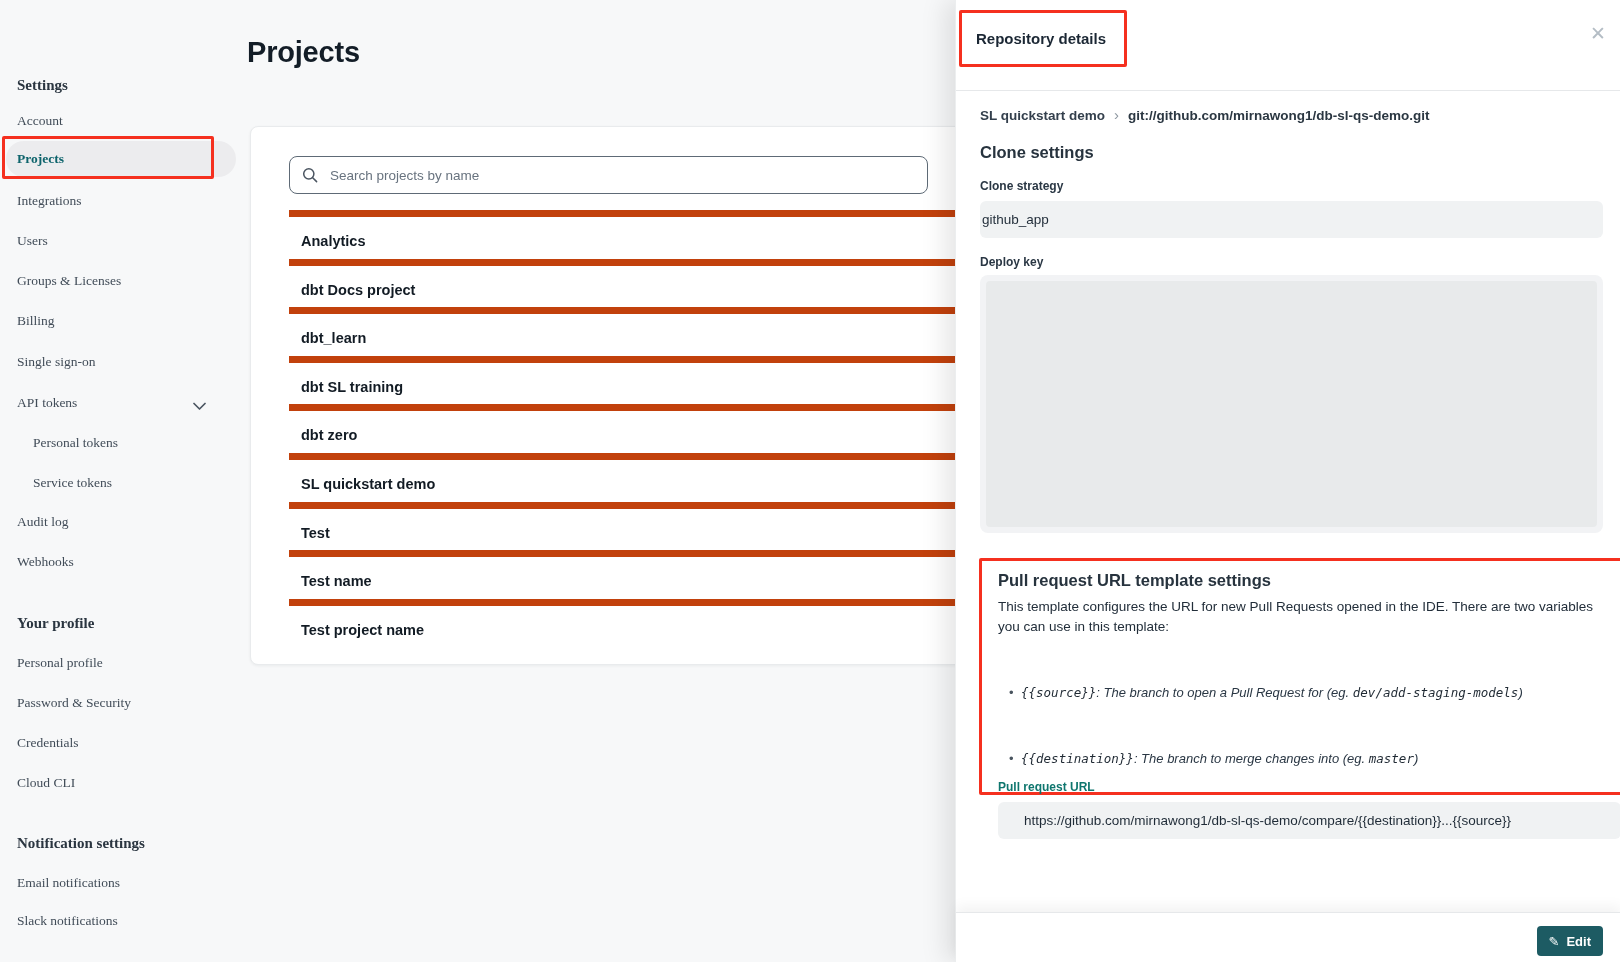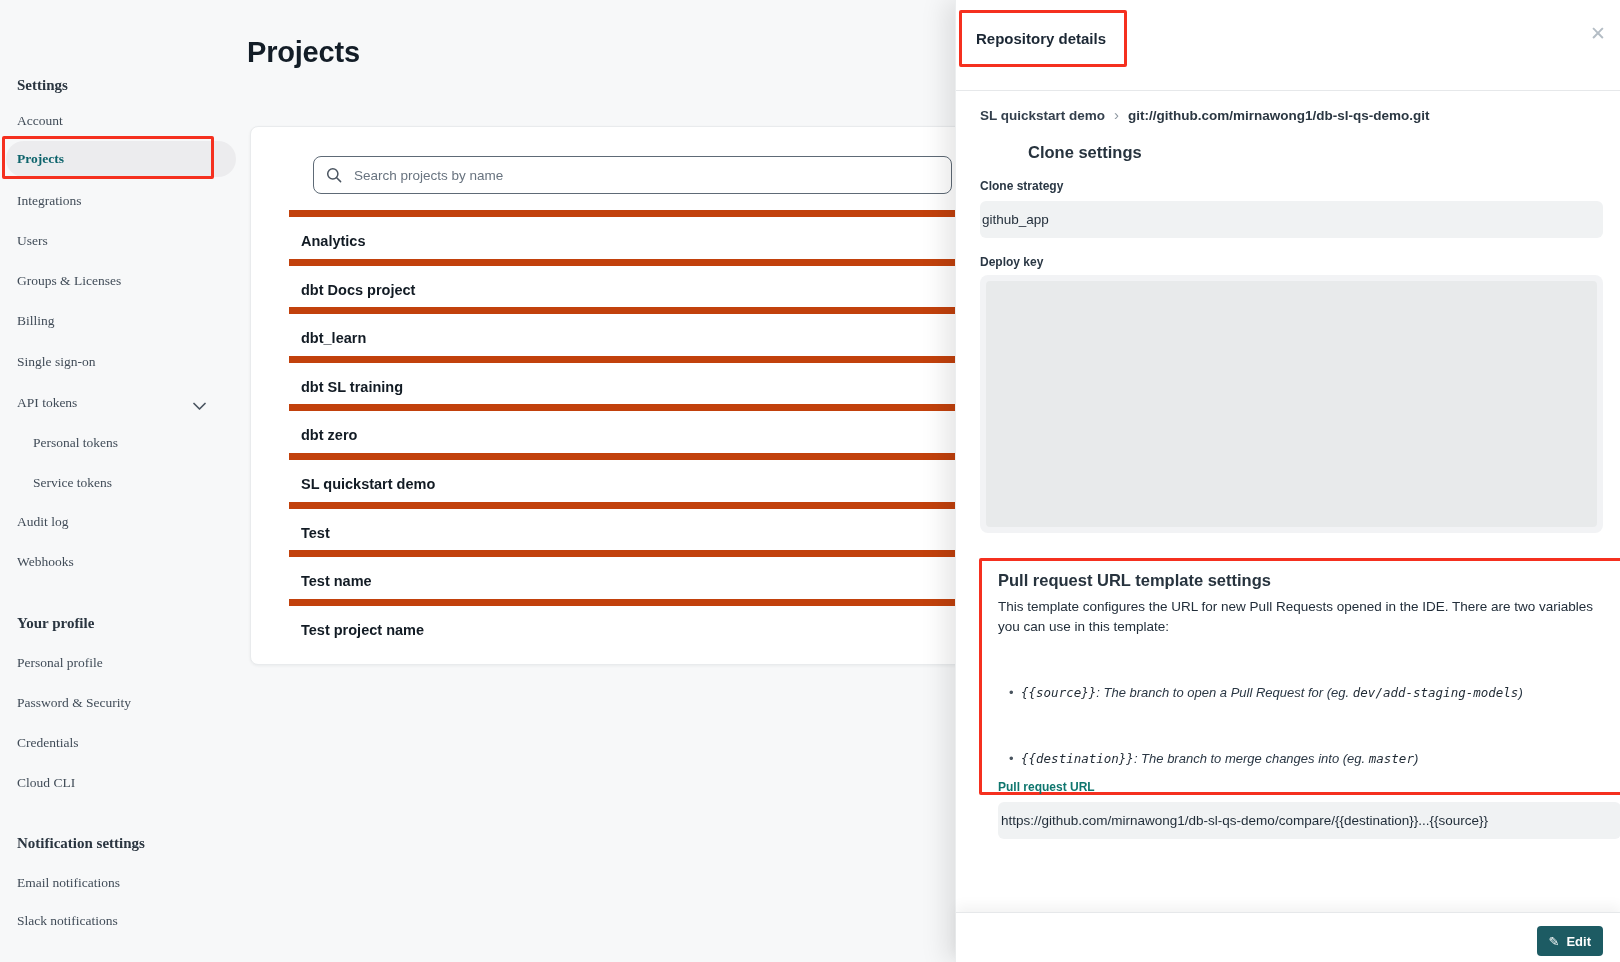--- a/index.html
+++ b/index.html
@@ -15,58 +15,58 @@
   .selected-pill { position:absolute; left:6px; top:125px; width:230px; height:36px; background:#ececee; border-radius:18px; }
   .selected-pill .label { position:absolute; left:11px; top:0; line-height:36px; font-size:13.5px; font-weight:bold; color:#0e646c; }
   .annotation { position:absolute; border:3px solid #f5301f; border-radius:2px; pointer-events:none; z-index:40; }
   #anno-projects { left:2px; top:120px; width:212px; height:43px; }
   .chev-down { position:absolute; left:193px; top:381px; }
 
   
   #main-title { position:absolute; left:247px; top:36px; font-size:29px; font-weight:bold; color:#131d27; letter-spacing:-0.2px; }
   #card { position:absolute; left:250px; top:126px; width:1340px; height:539px; background:#ffffff;
     border:1px solid #e9ebed; border-radius:8px; box-shadow:0 1px 3px rgba(22,29,37,.06); overflow:hidden; }
-  #search-wrap { position:absolute; left:38px; top:29px; width:639px; height:38px;margin-left:24px; }
+  #search-wrap { position:absolute; left:38px; top:29px; width:639px; height:38px; }
   #search-input { width:100%; height:100%; border:1.2px solid #5e6a76; border-radius:8px; background:#fff;
     padding:0 12px 0 40px; font-size:13.5px; color:#2a3540; font-family:inherit; outline:none; }
   #search-input::placeholder { color:#68737f; opacity:1; }
   #search-icon { position:absolute; left:13px; top:11px; }
   #rows { position:absolute; left:38px; top:83px; right:10px; }
   .project-row { height:48.6px; border-top:7px solid #c2410c; line-height:48.6px; padding-left:12px;
     font-size:14.5px; font-weight:bold; color:#121b24; cursor:pointer; }
 
   
   #panel { position:absolute; left:955px; top:0; width:665px; height:962px; background:#ffffff;
     border-left:1px solid #eceeef; box-shadow:-10px 0 24px rgba(0,0,0,.10); z-index:10; }
   #panel-title-box { position:absolute; left:3px; top:10px; width:168px; height:57px; border:3px solid #f5301f; border-radius:2px; }
   #panel-title { position:absolute; left:14px; top:17px; font-size:15px; font-weight:bold; color:#1b2734; white-space:nowrap; }
   #close-x { position:absolute; left:630px; top:22px; width:24px; height:24px; font-size:19px; line-height:24px;
     text-align:center; color:#b4bdc5; cursor:pointer; }
   #panel-divider { position:absolute; left:0; top:90px; width:665px; height:1px; background:#e6e8ea; }
   #breadcrumb { position:absolute; left:24px; top:105px; height:20px; display:flex; align-items:center; gap:9px; }
   #breadcrumb .crumb { font-size:13.5px; font-weight:bold; color:#333f4c; white-space:nowrap; }
   #breadcrumb .crumb.repo { color:#2b3742; }
   #breadcrumb .chev { font-size:15px; color:#8d97a0; line-height:18px; }
-  .section-heading { position:absolute; left:24px; font-size:16.5px; font-weight:bold; color:#27333e; line-height:22px;margin-left:48px; }
+  .section-heading { position:absolute; left:24px; font-size:16.5px; font-weight:bold; color:#27333e; line-height:22px; }
   .field-label { position:absolute; left:24px; font-size:12px; font-weight:bold; color:#2a3744; line-height:15px; }
   .gray-box { position:absolute; left:24px; width:623px; height:37px; background:#f0f2f3; border-radius:6px;
     line-height:37px; padding-left:2px; font-size:13.5px; color:#1f2b37; white-space:nowrap; overflow:hidden; }
   #deploy-box { position:absolute; left:24px; top:275px; width:623px; height:258px; background:#f2f3f5; border-radius:8px; }
   #deploy-box .inner { position:absolute; left:6px; top:6px; right:6px; bottom:6px; background:#e8eaeb; border-radius:4px; }
 
   #pr-section { position:absolute; left:23px; top:558px; width:648px; height:237px; border:3px solid #f5301f; border-radius:2px; }
   #pr-heading { margin:8px 16px 0; font-size:16.5px; font-weight:bold; color:#27333e; line-height:22px; }
   #pr-desc { margin:6px 16px 0; width:610px; font-size:13.5px; color:#222e3a; line-height:19.5px; }
   #pr-bullets { margin:6px 0 0 27px; list-style:none; }
   #pr-bullets li { font-size:13px; font-style:italic; color:#2a3744; line-height:17.5px;margin-top:48px; }
   #pr-bullets li .dot { display:inline-block; width:12px; font-style:normal; color:#4a555f; }
   .code { font-family:"DejaVu Sans Mono",monospace; font-size:12.5px; color:#1f2933; }
   #pr-url-label { margin:13px 0 0 16px; font-size:12px; font-weight:bold; color:#0f766e; line-height:15px; }
   #pr-url-box { margin:7px 16px 0; width:623px; height:37px; background:#f0f2f3; border-radius:6px;
-    line-height:37px; padding-left:3px; font-size:13.5px; color:#1f2b37; white-space:nowrap; }
+    line-height:37px; padding-left:26px; font-size:13.5px; color:#1f2b37; white-space:nowrap; }
 
   #panel-footer { position:absolute; left:0; bottom:0; width:665px; height:50px; background:#fff;
     border-top:1px solid #e6e8ea; box-shadow:0 -6px 12px rgba(0,0,0,.05); }
   #edit-button { position:absolute; right:18px; top:13px; height:30px; padding:0 12px; background:#1d5b63;
     border:none; border-radius:4px; color:#fff; font-size:13px; font-weight:bold; font-family:inherit;
     display:flex; align-items:center; gap:7px; cursor:pointer; }
   #edit-button .pencil { font-size:13px; font-weight:normal; }
 </style>
 </head>
 <body>

